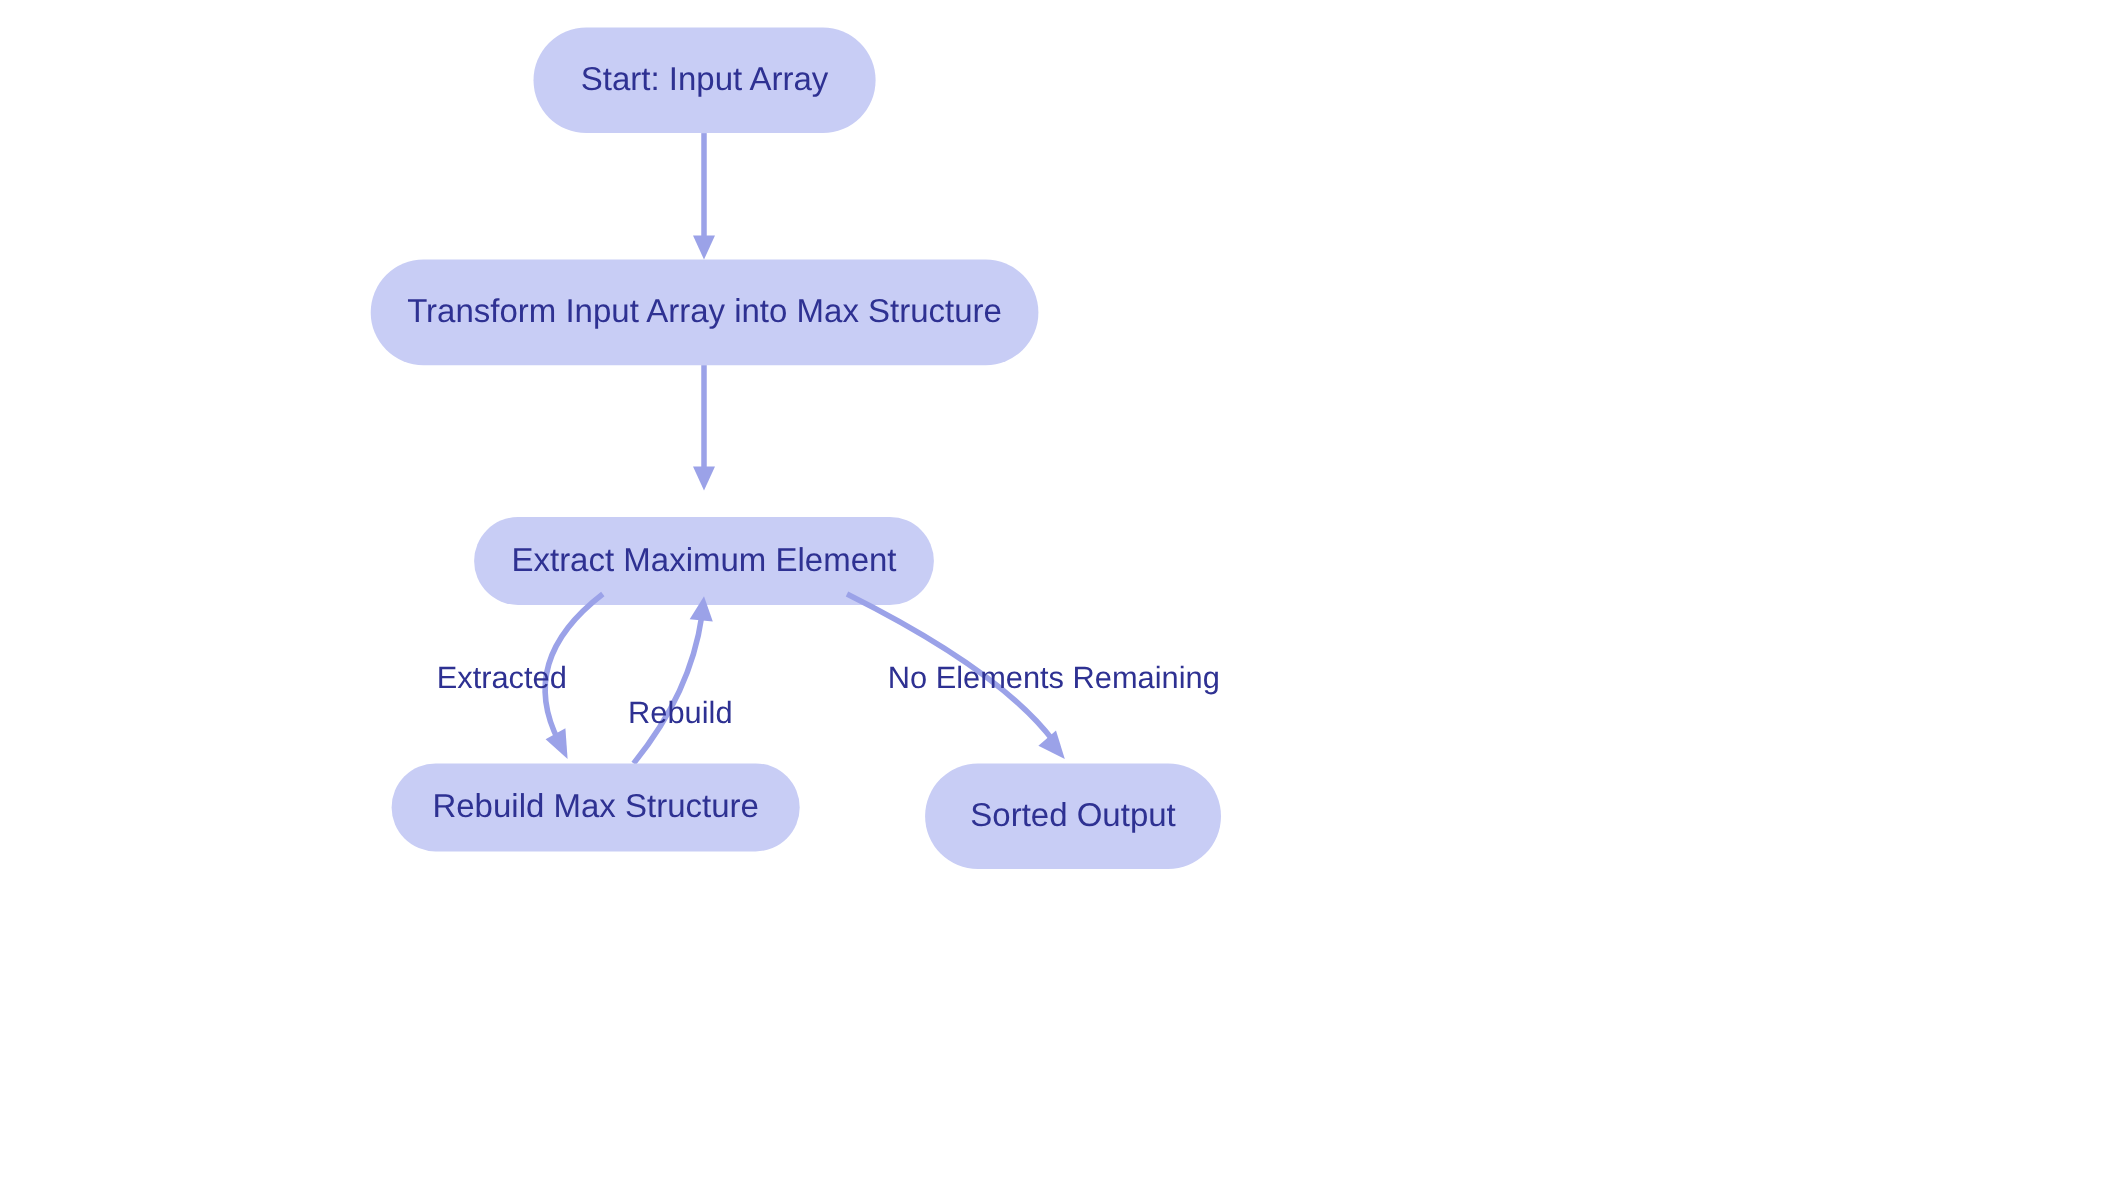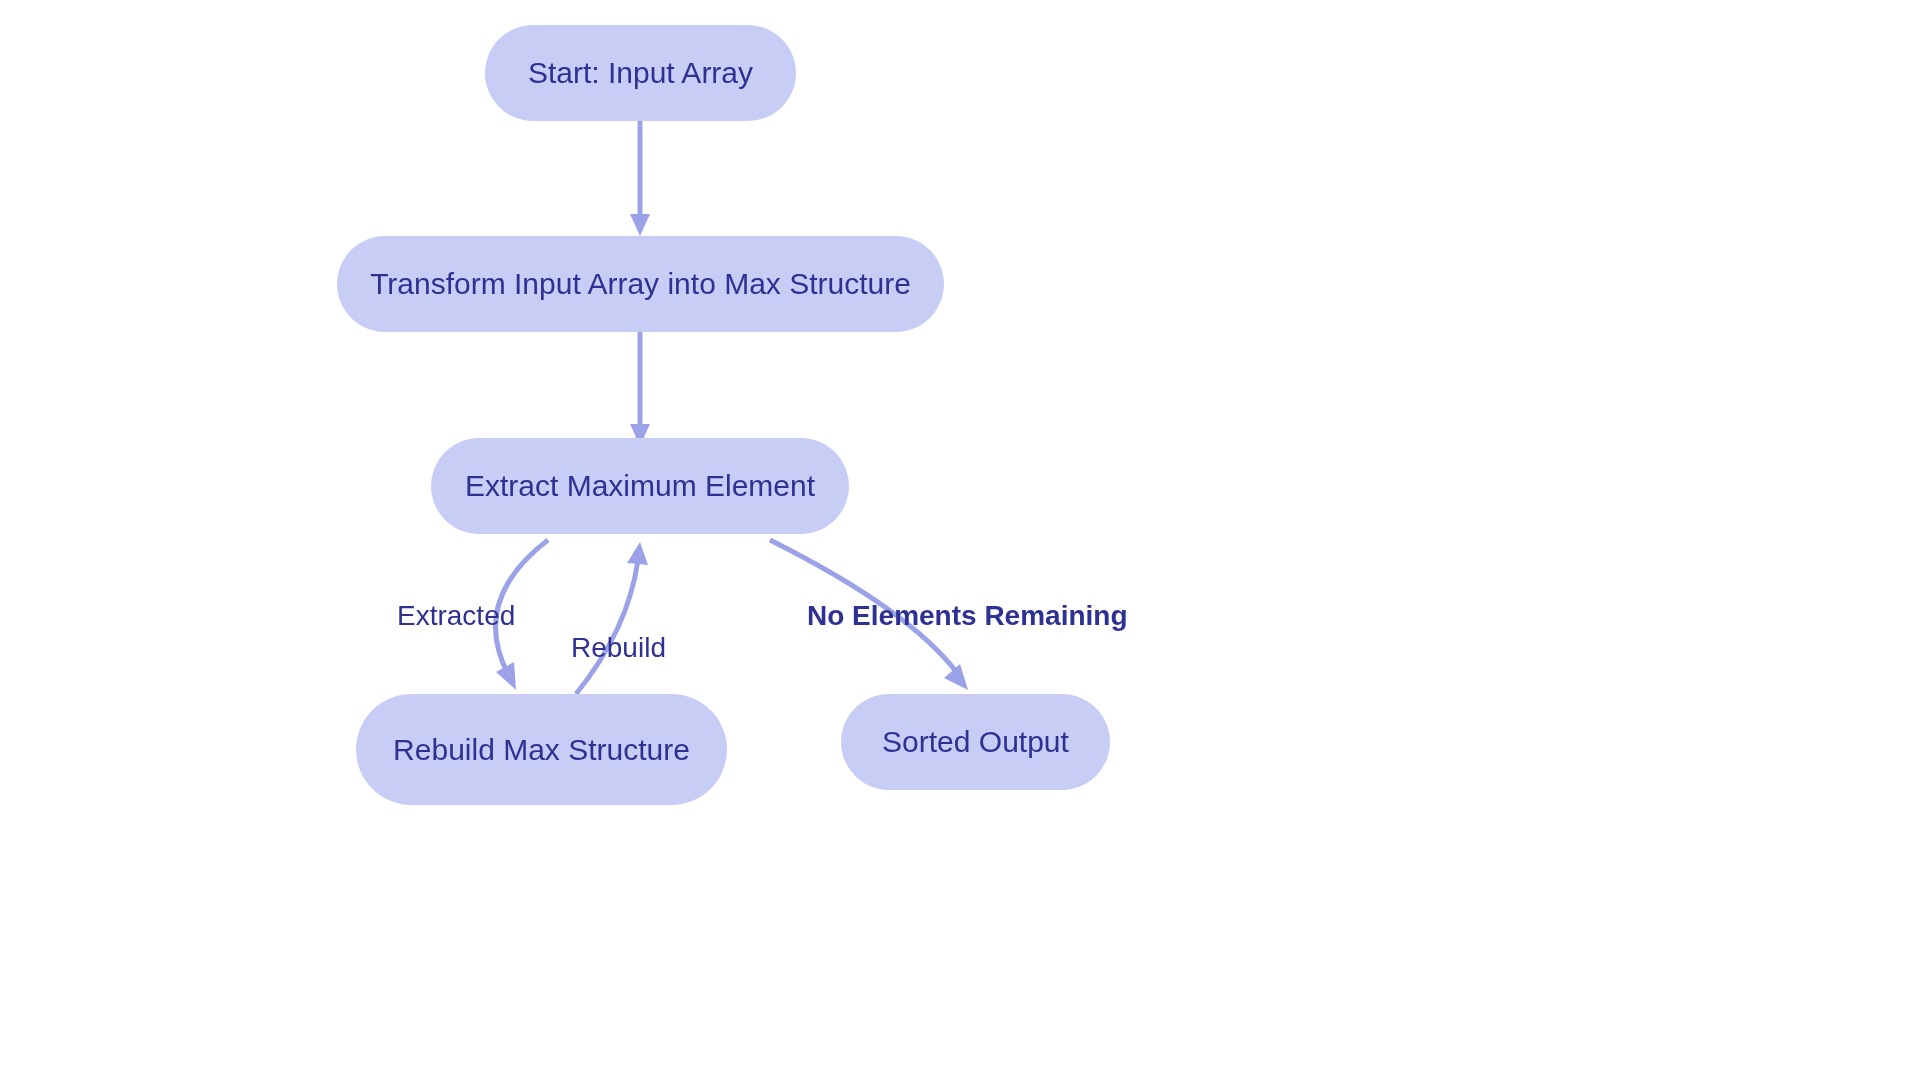--- a/index.html
+++ b/index.html
@@ -59,21 +59,21 @@
 
 <div class="node" style="left:337px; top:236px; width:607px; height:96px;">
   <span>Transform Input Array into Max Structure</span>
 </div>
 
 <svg class="connector" style="left:0; top:0; width:1920px; height:1083px;">
   <line class="arrow-line" x1="640" y1="332" x2="640" y2="428"></line>
   <polygon class="arrow-head" points="640,446 630,424 650,424"></polygon>
 </svg>
 
-<div class="node" style="left:431px; top:438px; width:418px; height:96px;">
+<div class="node" style="left:431px; top:470px; width:418px; height:80px;">
   <span>Extract Maximum Element</span>
 </div>
 
 <svg class="connector" style="left:0; top:0; width:1920px; height:1083px;">
   <path class="arrow-line" d="M 548 540 Q 470 600 508 674"></path>
   <polygon class="arrow-head" points="516,690 496,672 514,662"></polygon>
 </svg>
 
 <div class="edge-label" style="left:397px; top:600px;">
   <span>Extracted</span>
@@ -86,23 +86,23 @@
 
 <div class="edge-label" style="left:571px; top:632px;">
   <span>Rebuild</span>
 </div>
 
 <svg class="connector" style="left:0; top:0; width:1920px; height:1083px;">
   <path class="arrow-line" d="M 770 540 Q 910 610 958 674"></path>
   <polygon class="arrow-head" points="968,690 944,678 960,664"></polygon>
 </svg>
 
-<div class="edge-label" style="left:807px; top:600px;font-weight:bold;">
+<div class="edge-label" style="left:807px; top:600px;">
   <span>No Elements Remaining</span>
 </div>
 
-<div class="node" style="left:356px; top:694px; width:371px; height:111px;">
+<div class="node" style="left:356px; top:694px; width:371px; height:80px;">
   <span>Rebuild Max Structure</span>
 </div>
 
 <div class="node" style="left:841px; top:694px; width:269px; height:96px;">
   <span>Sorted Output</span>
 </div>
 
 </body></html>

